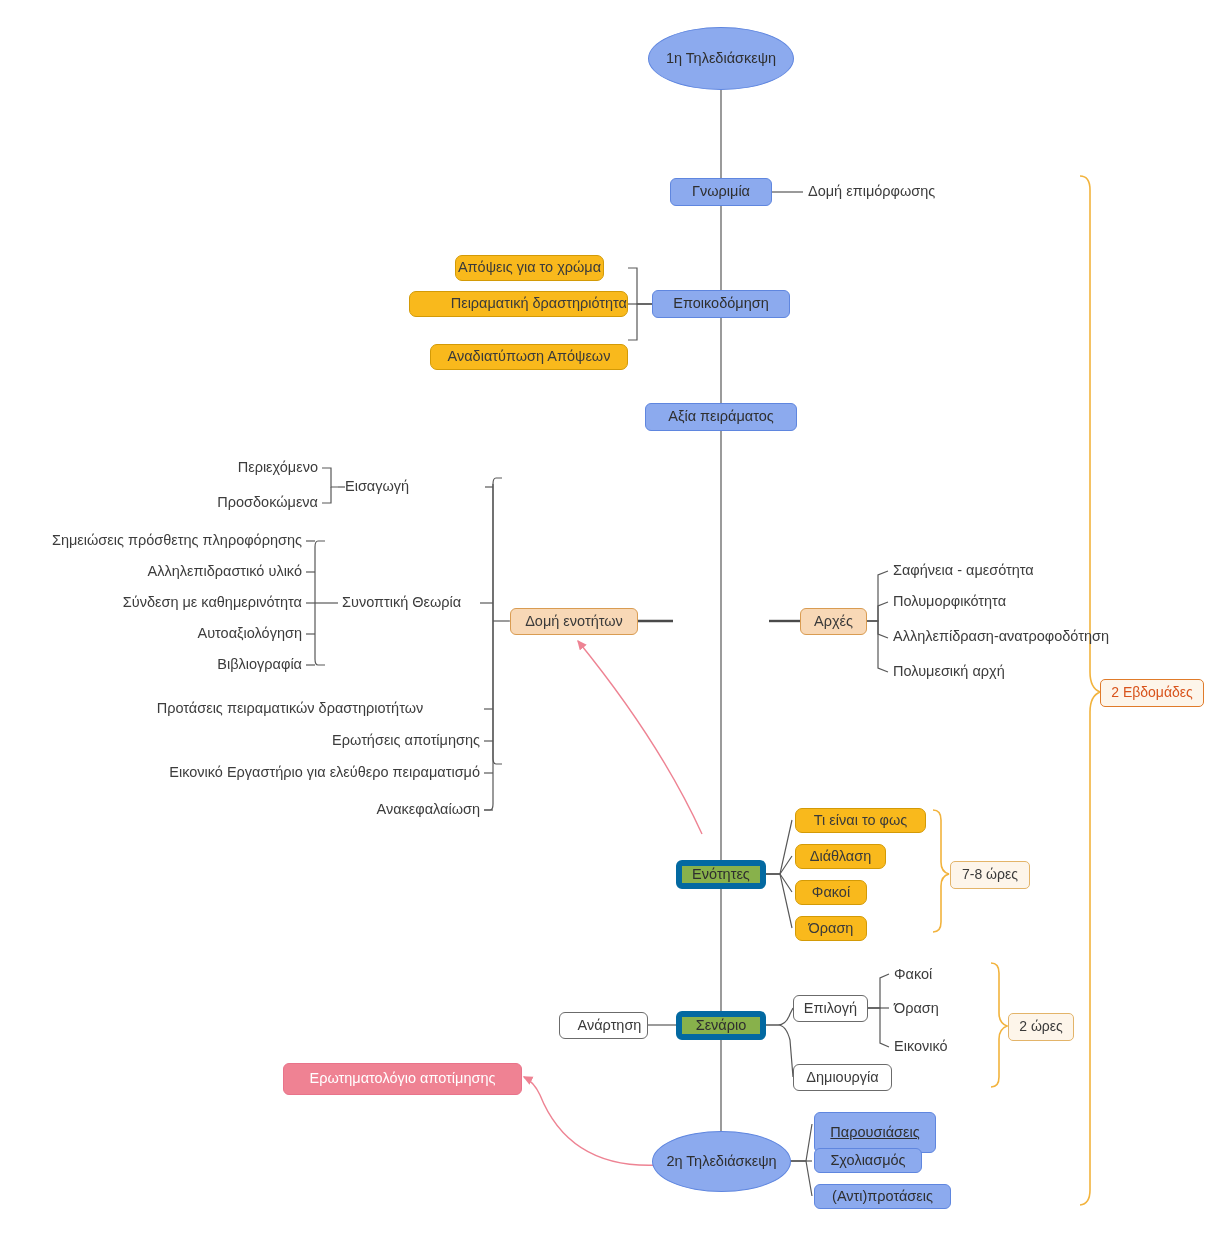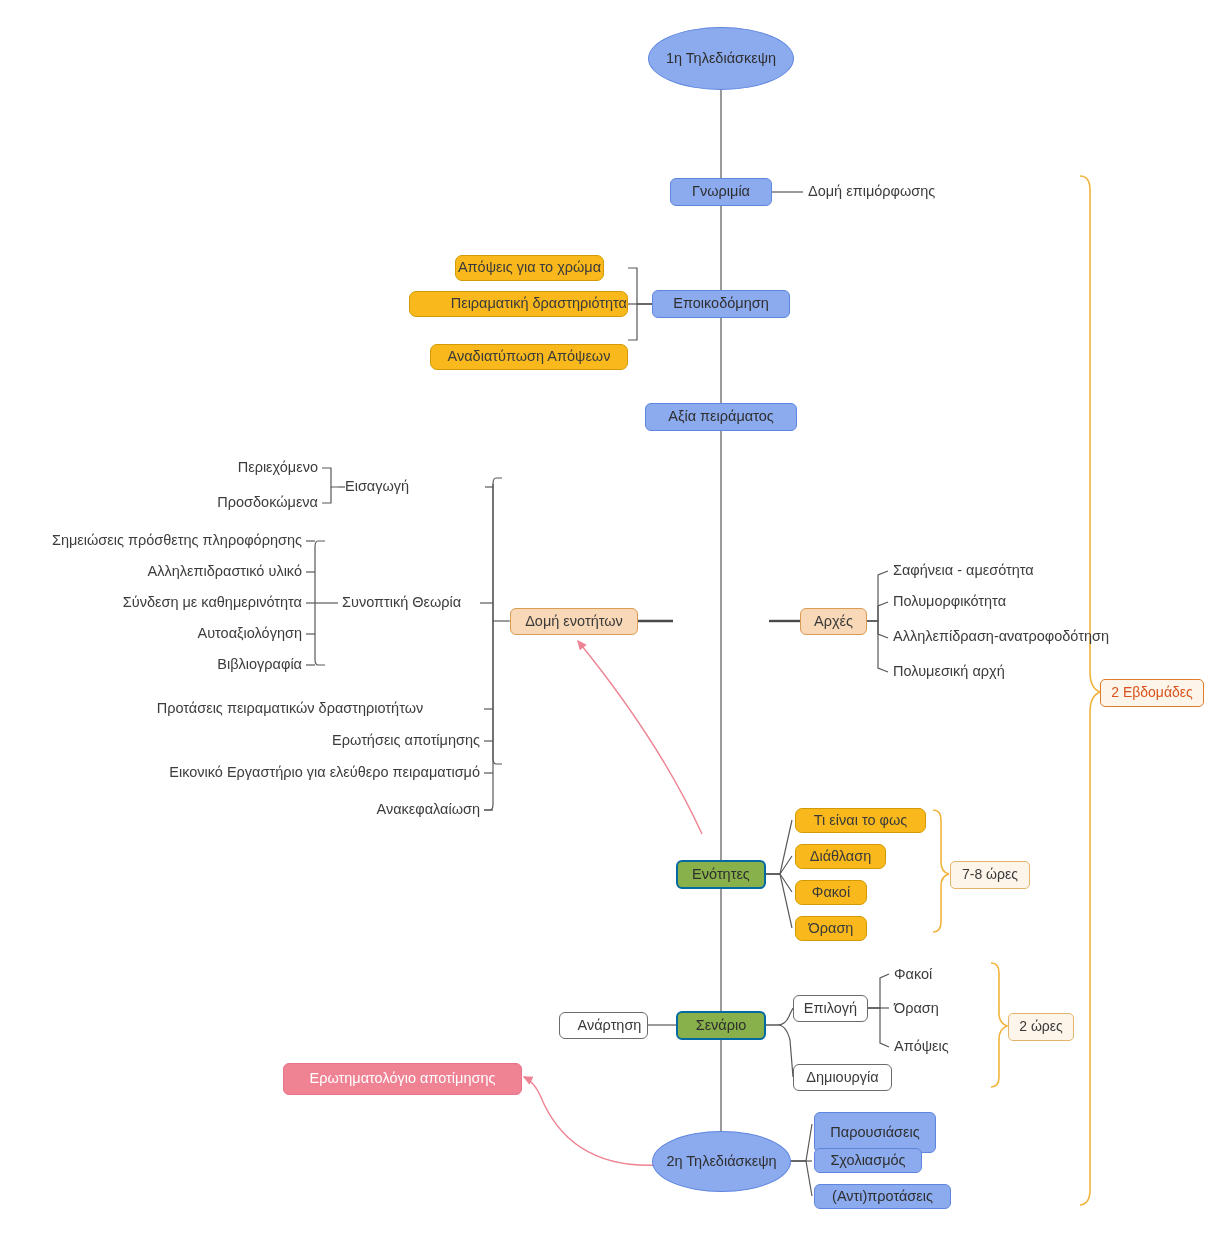--- a/index.html
+++ b/index.html
@@ -6,21 +6,21 @@
   body{width:1222px;height:1234px;overflow:hidden;
        font-family:"Liberation Sans","DejaVu Sans",sans-serif;}
   #stage{position:relative;width:1222px;height:1234px;background:#fff;}
   svg.layer{position:absolute;left:0;top:0;width:1222px;height:1234px;}
   .node{position:absolute;box-sizing:border-box;display:flex;align-items:center;
         justify-content:center;text-align:center;white-space:nowrap;color:#3b3b3b;
         font-size:14.5px;line-height:1.1;}
   .n-blue{background:#8CAAEE;border:1px solid #5F86DF;border-radius:6px;color:#2f2f2f;}
   .n-ell{background:#8CAAEE;border:1px solid #5F86DF;border-radius:50%;color:#2f2f2f;}
   .n-orange{background:#F9B91C;border:1px solid #D39A06;border-radius:7px;color:#3a3a3a;}
-  .n-green{background:#88B14B;border:2px solid #0369a1;border-radius:6px;color:#2f2f2f;}
+  .n-green{background:#88B14B;border:6px solid #0369a1;border-radius:6px;color:#2f2f2f;}
   .n-circ{background:#88B14B;border:0;border-radius:50%;color:#2f2f2f;font-size:15px;}
   .n-peach{background:#F8D8B6;border:1px solid #D99C52;border-radius:6px;color:#3a3a3a;}
   .n-white{background:#ffffff;border:1px solid #6b6b6b;border-radius:6px;color:#3a3a3a;}
   .n-pink{background:#EF8293;border:1px solid #E9738A;border-radius:6px;color:#ffffff;}
   .n-time{background:#FDF5EA;border:1px solid #E3B469;border-radius:5px;color:#3a3a3a;
           font-size:14px;}
   .n-time-red{background:#FDF5EA;border:1px solid #E07B2A;border-radius:5px;color:#D8531B;
           font-size:14px;}
   .n-plain{background:transparent;border:0;color:#3c3c3c;font-size:14.5px;}
   .lab-left{justify-content:flex-end;}
@@ -249,36 +249,36 @@
   <div class="node n-white" style="left:793px;top:1064px;width:99px;height:27px;">
     <span>Δημιουργία</span>
   </div>
   <div class="node n-plain lab-right" style="left:894px;top:964px;width:120px;height:22px;">
     <span>Φακοί</span>
   </div>
   <div class="node n-plain lab-right" style="left:894px;top:998px;width:120px;height:22px;">
     <span>Όραση</span>
   </div>
   <div class="node n-plain lab-right" style="left:894px;top:1036px;width:120px;height:22px;">
-    <span>Απόψεις</span>
+    <span>Εικονικό</span>
   </div>
 
   <div class="node n-time" style="left:1008px;top:1013px;width:66px;height:28px;">
     <span>2 ώρες</span>
   </div>
 
   <div class="node n-pink" style="left:283px;top:1063px;width:239px;height:32px;">
     <span>Ερωτηματολόγιο αποτίμησης</span>
   </div>
 
   <div class="node n-ell" style="left:652px;top:1131px;width:139px;height:61px;">
     <span>2η Τηλεδιάσκεψη</span>
   </div>
 
-  <div class="node n-blue" style="left:814px;top:1112px;width:122px;height:41px;">
+  <div class="node n-blue" style="left:814px;top:1112px;width:122px;height:41px;text-decoration:underline;">
     <span>Παρουσιάσεις</span>
   </div>
   <div class="node n-blue" style="left:814px;top:1148px;width:108px;height:25px;">
     <span>Σχολιασμός</span>
   </div>
   <div class="node n-blue" style="left:814px;top:1184px;width:137px;height:25px;">
     <span>(Αντι)προτάσεις</span>
   </div>
 
   <div class="node n-time-red" style="left:1100px;top:679px;width:104px;height:28px;">

